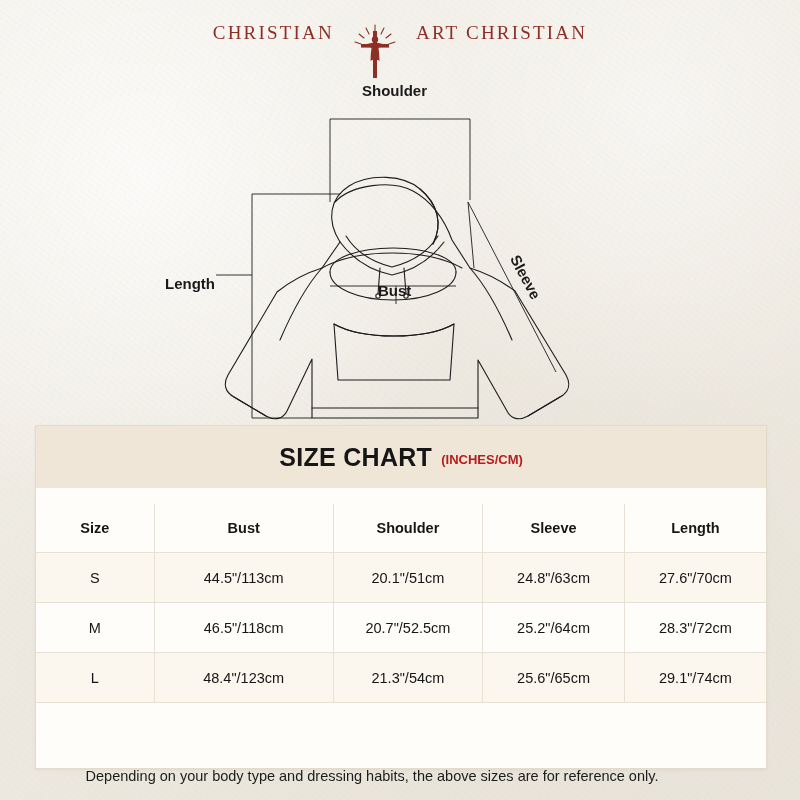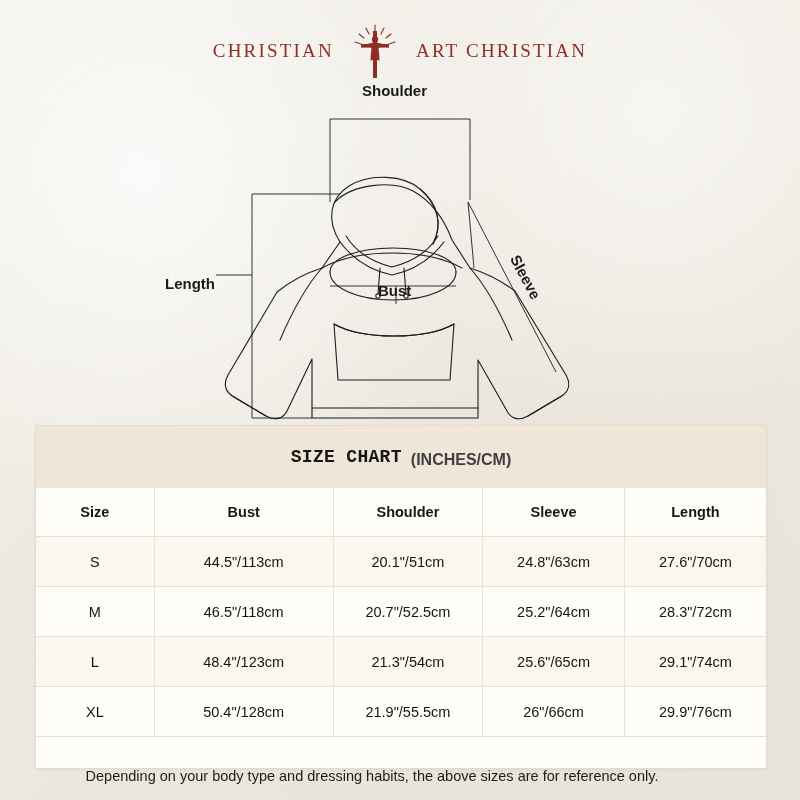--- a/index.html
+++ b/index.html
@@ -34,21 +34,20 @@
     pointer-events: none;
   }
 
   
   .brand {
     position: absolute;
     top: 22px;
     left: 0;
     width: 800px;
     display: flex;
-    align-items: center;
     justify-content: center;
     gap: 10px;
   }
   .brand-word {
     font-family: "Liberation Serif", serif;
     font-size: 19px;
     letter-spacing: 2.2px;
     color: #8e2f26;
     font-weight: 400;
   }
@@ -97,36 +96,36 @@
   }
   .chart-title-bar {
     height: 62px;
     background: #efe6d8;
     display: flex;
     align-items: center;
     justify-content: center;
     gap: 9px;
   }
   .chart-title {
-    font-size: 18px;
+    font-size: 25px;
     font-weight: 700;
     color: #161616;
     letter-spacing: 0.3px;
-    font-family: Liberation Mono, monospace;
   }
   .chart-title-sub {
-    font-size: 16px;
+    font-size: 13px;
     font-weight: 700;
-    color: #404040;
+    color: #b91c1c;
     padding-top: 5px;
   }
   table.size-table {
     width: 100%;
     border-collapse: collapse;
     table-layout: fixed;
+    margin-top: 16px;
   }
   table.size-table th,
   table.size-table td {
     text-align: center;
     font-size: 14.5px;
     color: #161616;
     height: 47px;
     border-right: 1px solid #e8e0d2;
     border-bottom: 1px solid #e8e0d2;
   }
@@ -308,25 +307,18 @@
           <td>25.2"/64cm</td>
           <td>28.3"/72cm</td>
         </tr>
         <tr class="odd">
           <td>L</td>
           <td>48.4"/123cm</td>
           <td>21.3"/54cm</td>
           <td>25.6"/65cm</td>
           <td>29.1"/74cm</td>
         </tr>
-        <tr class="even">
-          <td>XL</td>
-          <td>50.4"/128cm</td>
-          <td>21.9"/55.5cm</td>
-          <td>26"/66cm</td>
-          <td>29.9"/76cm</td>
-        </tr>
       </tbody>
     </table>
   </div>
 
   <div class="footnote">Depending on your body type and dressing habits, the above sizes are for reference only.</div>
 </div>
 
 </body></html>

